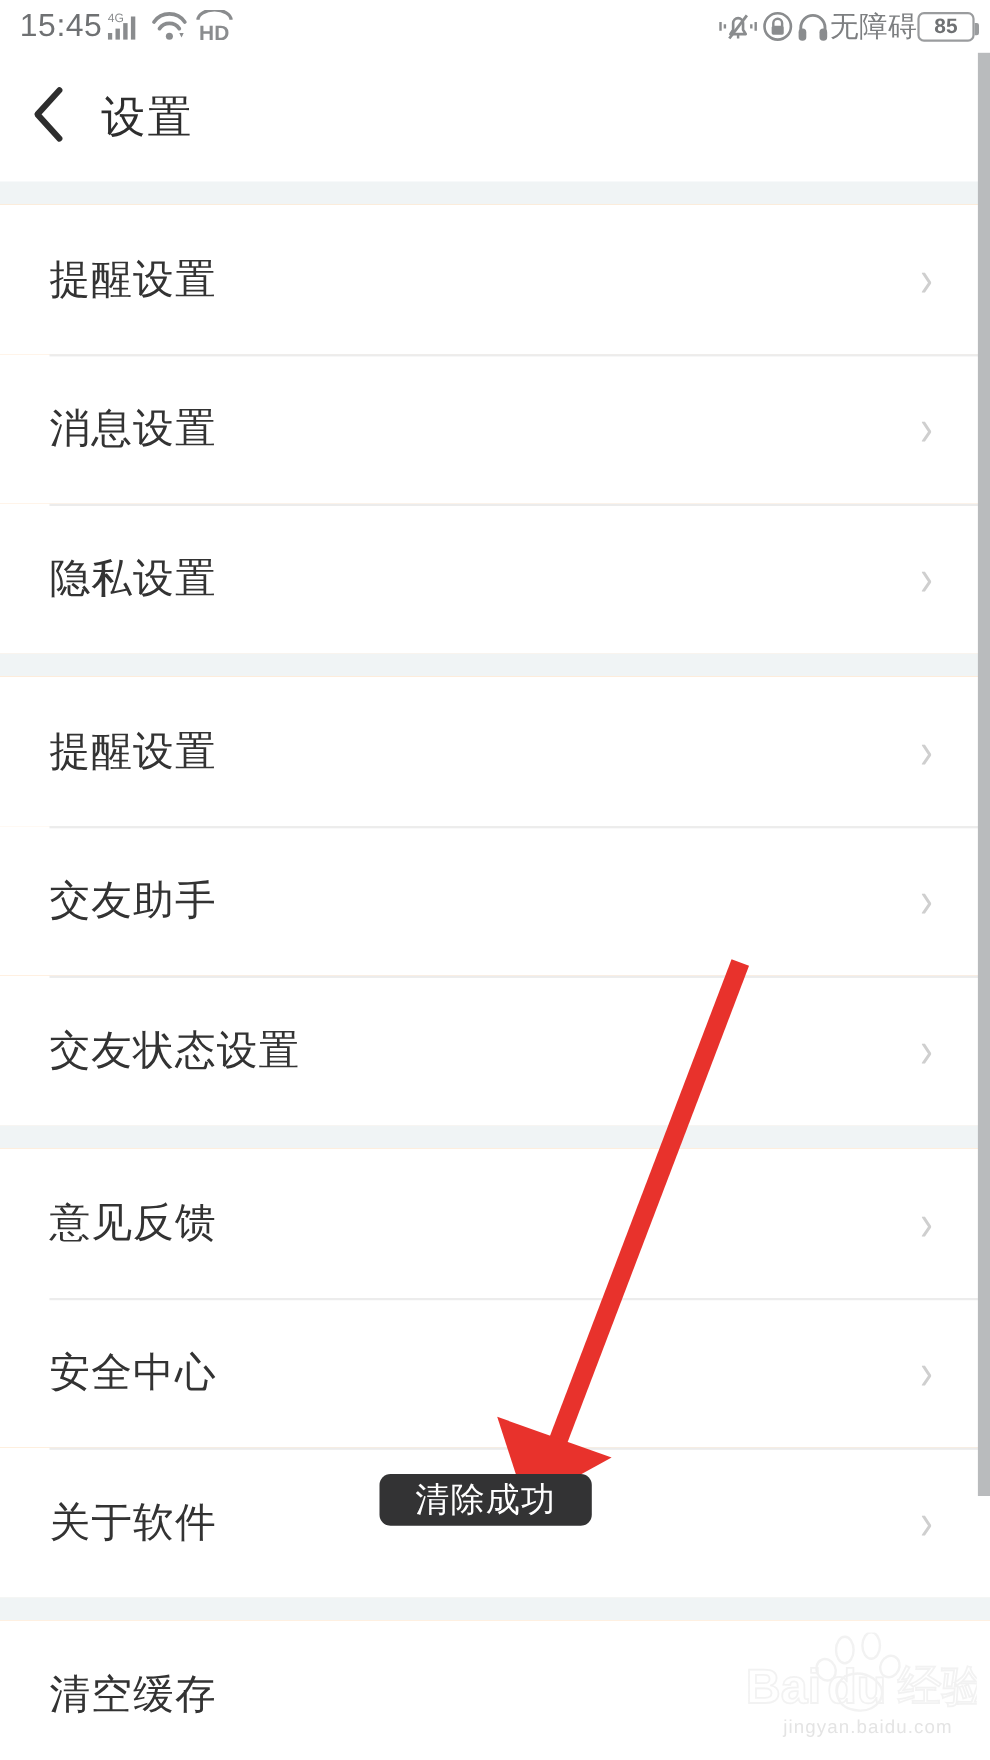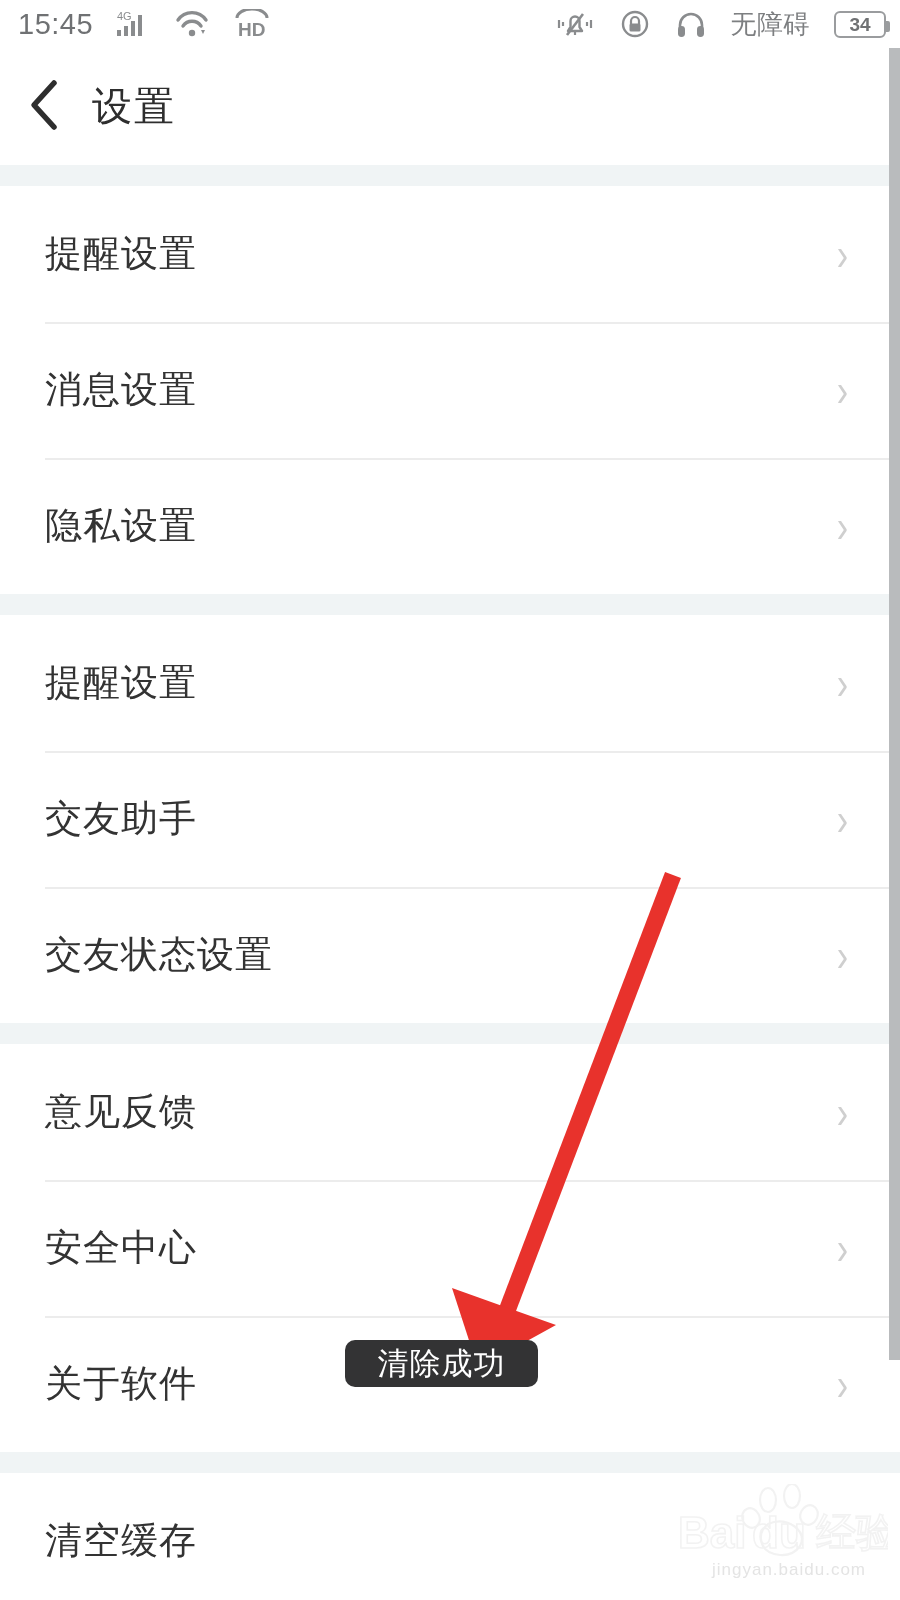--- a/index.html
+++ b/index.html
@@ -10,22 +10,22 @@
     position:relative;
     overflow:hidden;
   }
 
   
   .status-bar{
     position:absolute; left:0; top:0; width:900px; height:48px;
     display:flex; align-items:center; justify-content:space-between;
     padding:0 14px 0 18px; background:#ffffff;
   }
-  .sb-left{ display:flex; align-items:center; gap:24px; }
-  .sb-right{ display:flex; align-items:center; gap:24px; }
+  .sb-left{ display:flex; align-items:center; gap:5px; }
+  .sb-right{ display:flex; align-items:center; gap:0; }
   .sb-time{ font-size:29px; color:#6f7173; letter-spacing:.5px; line-height:1; }
   .sb-ico{ display:inline-flex; align-items:center; color:#8a8c8e; }
   .sb-text{ font-size:26px; color:#7d7f81; line-height:1; letter-spacing:.5px; }
   .battery{
     width:52px; height:27px; border:2.5px solid #9a9c9e; border-radius:6px;
     display:flex; align-items:center; justify-content:center; position:relative;
   }
   .battery:after{
     content:""; position:absolute; right:-6px; top:8px; width:4px; height:11px;
     background:#9a9c9e; border-radius:0 2px 2px 0;
@@ -137,21 +137,21 @@
     </span>
     <span class="sb-ico">
       <svg width="32" height="32" viewBox="0 0 32 32">
         <path d="M5 20 v-3 a11 11 0 0 1 22 0 v3" stroke="#8a8c8e" stroke-width="2.6" fill="none"></path>
         <rect x="3" y="18" width="7" height="11" rx="3.4" fill="#8a8c8e"></rect>
         <rect x="22" y="18" width="7" height="11" rx="3.4" fill="#8a8c8e"></rect>
       </svg>
     </span>
     <span class="sb-text">无障碍</span>
     <span class="battery">
-      <span>34</span>
+      <span>85</span>
     </span>
   </div>
 </div>
 
 <div class="app-header">
   <div class="back-btn">
     <span>
       <svg width="40" height="56" viewBox="0 0 40 56">
         <polyline points="28,6 8,28 28,50" stroke="#2e2e2e" stroke-width="5.5" fill="none" stroke-linecap="round" stroke-linejoin="round"></polyline>
       </svg>

